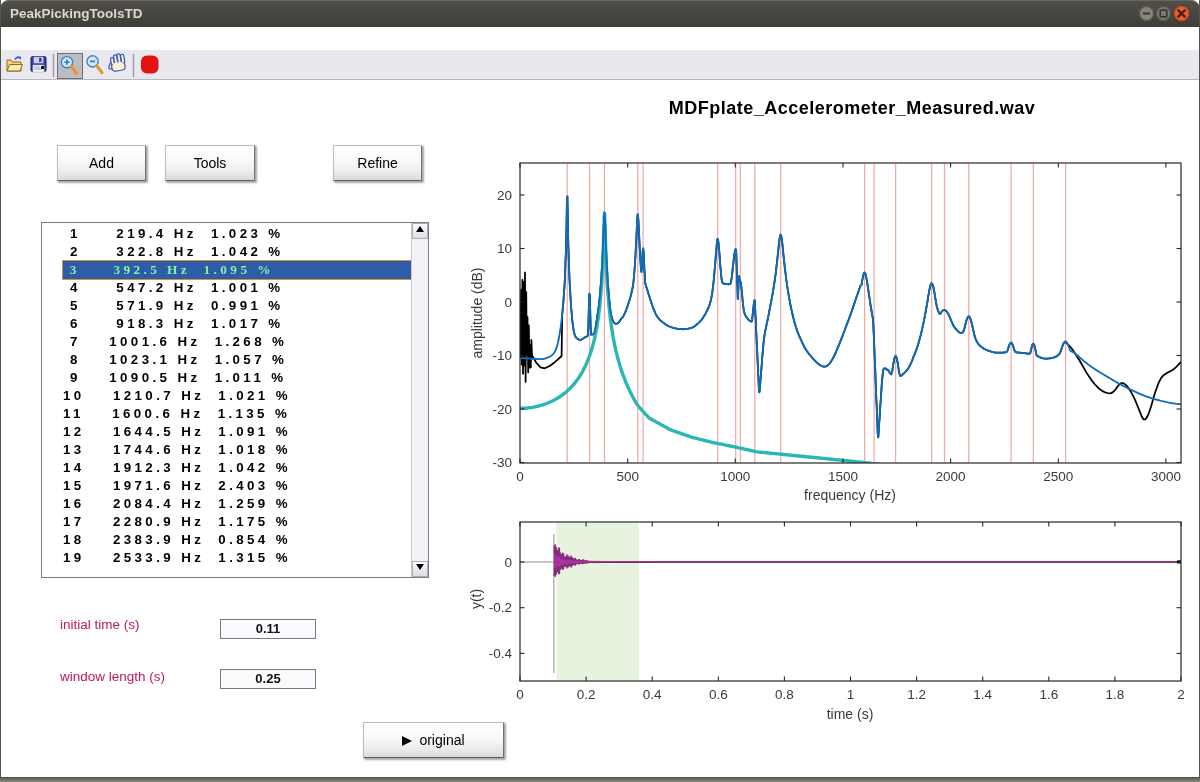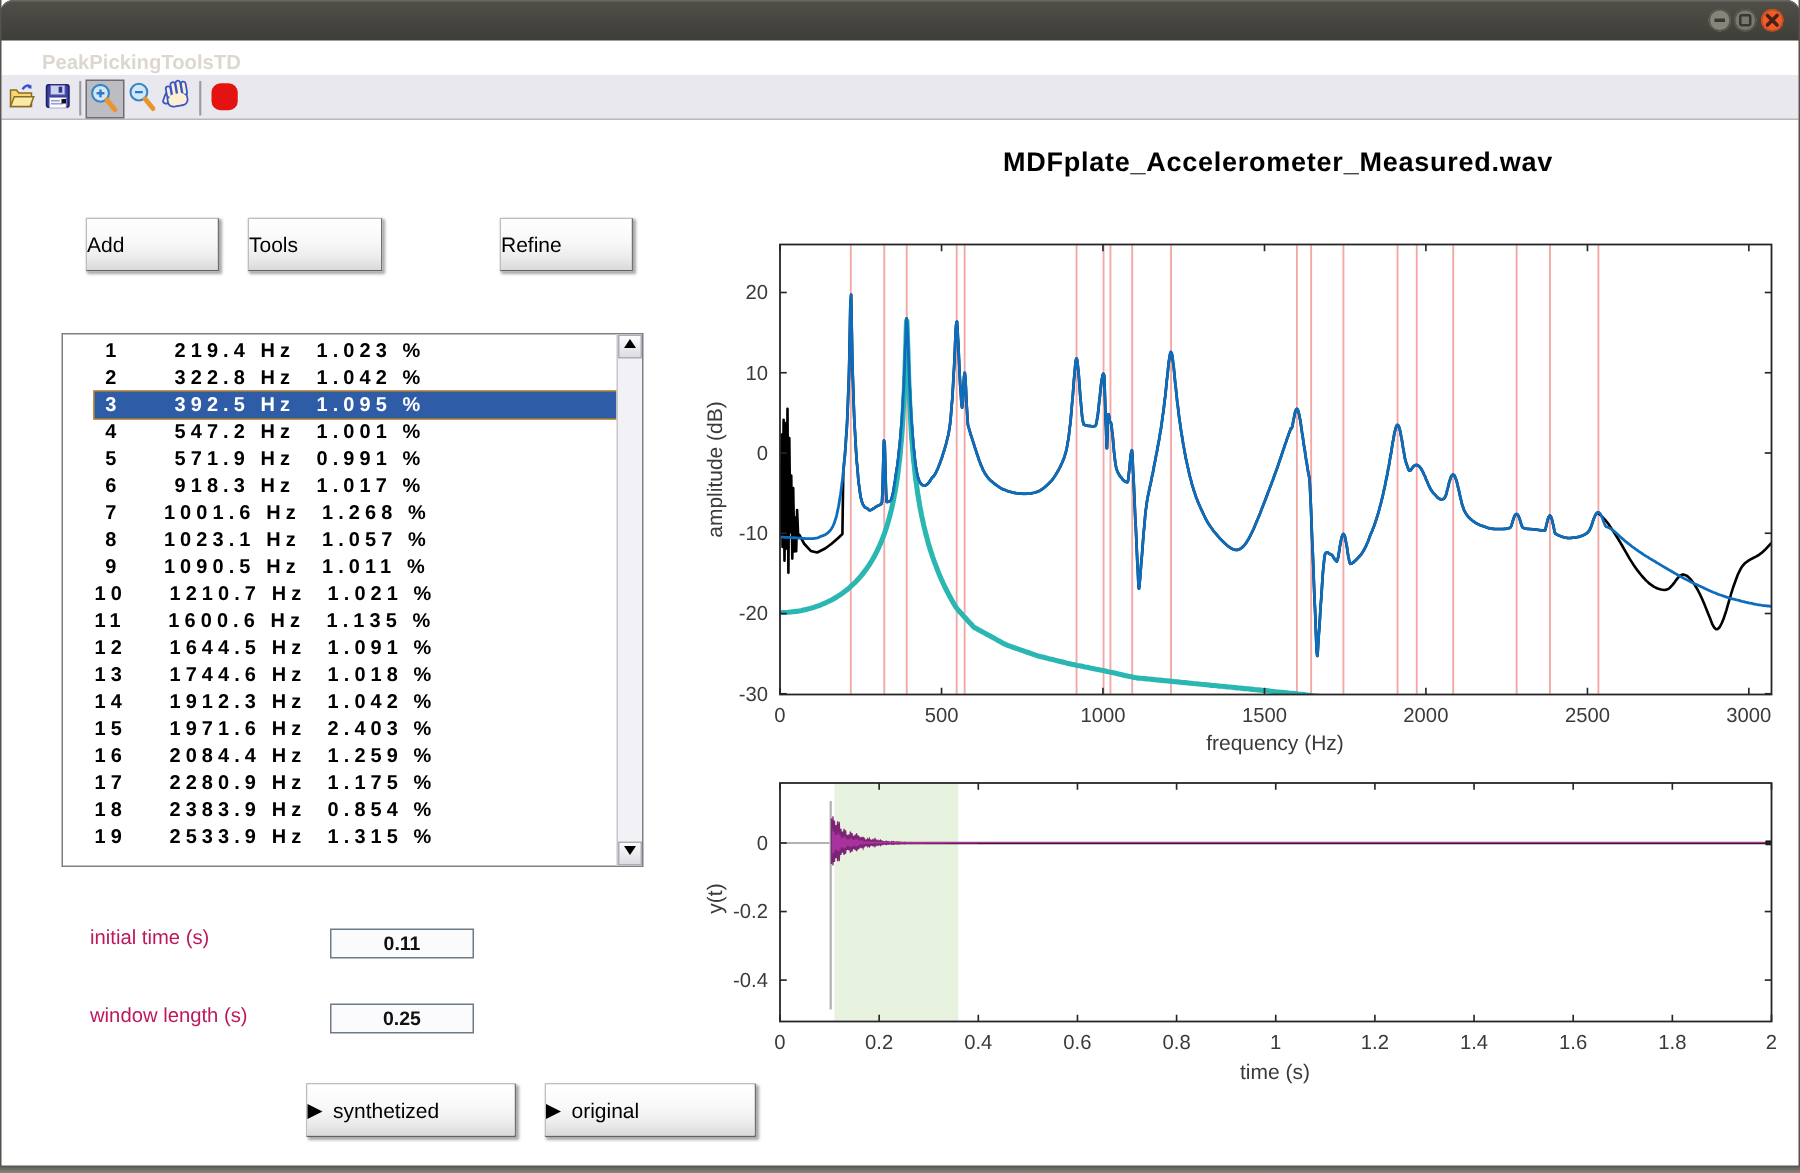--- a/index.html
+++ b/index.html
@@ -1,38 +1,38 @@
 <!DOCTYPE html>
 <html><head><meta charset="utf-8"><style>
 * { margin:0; padding:0; box-sizing:border-box; }
 html,body { width:1200px; height:782px; background:#fff; font-family:"Liberation Sans",sans-serif; overflow:hidden; }
 #win { position:absolute; left:0; top:0; width:1200px; height:782px; }
 #titlebar { position:absolute; left:0; top:0; width:1200px; height:27px;
   background:linear-gradient(#504f49,#46453f 55%,#3e3d37); border-radius:9px 9px 0 0;
   box-shadow:inset 0 1px 0 #67665f; }
-#title { position:absolute; left:28px; top:6px; font-size:13.5px; font-weight:bold; color:#dcd8d0; letter-spacing:0px;margin-top:28px; }
+#title { position:absolute; left:10px; top:6px; font-size:13.5px; font-weight:bold; color:#dcd8d0; letter-spacing:0px; }
 .wbtn { position:absolute; top:6px; width:15px; height:15px; border-radius:50%; }
 #bmin { left:1139px; background:#878479; box-shadow:inset 0 0 0 1px #55534c; }
 #bmax { left:1156px; background:#7b786f; box-shadow:inset 0 0 0 1px #55534c; }
 #bclose { left:1174px; background:#ef5e29; box-shadow:inset 0 0 0 1px #c74b1e; }
 .wbtn svg { position:absolute; left:0; top:0; }
 #menubar { position:absolute; left:1px; top:27px; width:1198px; height:22px; background:#eae9ee; border-bottom:1px solid #d8d7dc; }
 .mitem { position:absolute; top:4px; font-size:11.5px; font-weight:bold; color:#2a2a2a; letter-spacing:0.4px; }
 #toolbar { position:absolute; left:1px; top:50px; width:1198px; height:30px; background:#e9e8ee; border-bottom:1px solid #b9b8bf; }
 #canvas { position:absolute; left:1px; top:81px; width:1198px; height:696px; background:#ffffff; }
 #winborder { position:absolute; left:0; top:0; width:1200px; height:782px; border-left:1px solid #55534e; border-right:1px solid #55534e; pointer-events:none; }
 #botborder { position:absolute; left:0; top:777px; width:1200px; height:5px; background:linear-gradient(#55534e,#8a8881); }
-.btn { position:absolute; background:linear-gradient(#ffffff,#f8f8f8 45%,#ececec 75%,#d9d9d9); border:1px solid #bdbcc2; border-right-color:#717076; border-bottom-color:#616066; border-radius:1px; box-shadow:1.5px 1.5px 2px rgba(60,60,60,0.45); font-size:14px; color:#000; text-align:left; }
+.btn { position:absolute; background:linear-gradient(#ffffff,#f8f8f8 45%,#ececec 75%,#d9d9d9); border:1px solid #bdbcc2; border-right-color:#717076; border-bottom-color:#616066; border-radius:1px; box-shadow:1.5px 1.5px 2px rgba(60,60,60,0.45); font-size:14px; color:#000; text-align:center; }
 .btn span { position:relative; }
 .tri { display:inline-block; width:0; height:0; border-left:10px solid #000; border-top:5.5px solid transparent; border-bottom:5.5px solid transparent; margin-right:7px; vertical-align:-1px; }
 .utri { display:inline-block; width:0; height:0; border-bottom:6px solid #000; border-left:4px solid transparent; border-right:4px solid transparent; margin-bottom:2px; }
 .dtri { display:inline-block; width:0; height:0; border-top:6px solid #000; border-left:4px solid transparent; border-right:4px solid transparent; margin-bottom:2px; }
 #listbox { position:absolute; left:40px; top:141px; width:388px; height:356px; background:#fff; border:1px solid #7f7e84; overflow:hidden; }
 #lrows { position:absolute; left:0px; top:2px; width:369px; font-weight:bold; font-size:13.3px; line-height:18px; white-space:pre; letter-spacing:3.4px; color:#000; padding-left:21px; }
-#lrows .sel { background:#2e5ca6; color:#ffffff; box-shadow:0 0 0 1px #cf9433; }
+#lrows .sel { background:#2e5ca6; color:#86efac; box-shadow:0 0 0 1px #cf9433;font-family:Liberation Serif, serif; }
 #scrollbar { position:absolute; right:0; top:0; width:17px; height:354px; background:#f2f1f5; border-left:1px solid #c9c8cf; }
 .sbtn { position:absolute; left:0px; width:16px; height:16px; background:linear-gradient(#fcfcfd,#dddce2); border:1px solid #aeadb5; font-size:8px; color:#000; text-align:center; line-height:15px; }
 .field { position:absolute; width:96px; height:20px; background:#fbfbfd; border:1px solid #6f7b88; font-size:13px; font-weight:bold; color:#111; text-align:center; line-height:18px; }
 .lab { position:absolute; font-size:13.5px; color:#be185d; }
 svg text { font-family:"Liberation Sans",sans-serif; font-size:13.5px; fill:#3a3a3a; }
 svg .axlab { font-size:14px; fill:#3a3a3a; }
 svg .ptitle { font-size:18px; font-weight:bold; fill:#000; letter-spacing:0.5px; }
 </style></head>
 <body>
 <div id="win">
@@ -99,21 +99,20 @@
   </g>
   <line x1="132.5" y1="4" x2="132.5" y2="27" stroke="#9a99a1" stroke-width="1.4"></line>
   <rect x="140" y="5.5" width="17.5" height="18" rx="6" fill="#e41312"></rect>
 </svg>
 </div>
 <div id="canvas">
 
 <div class="btn" style="left:56px; top:64px; width:89px; height:36px; line-height:34px;">Add</div>
 <div class="btn" style="left:164px; top:64px; width:90px; height:36px; line-height:34px;">Tools</div>
 <div class="btn" style="left:332px; top:64px; width:89px; height:36px; line-height:34px;">Refine</div>
-<div class="btn" style="left:203px; top:641px; width:140px; height:36px; line-height:34px;"><span class="tri"></span>synthetized</div>
 <div class="btn" style="left:362px; top:641px; width:141px; height:36px; line-height:34px;"><span class="tri"></span>original</div>
 <div id="listbox">
 <div id="lrows"><div> 1     219.4 Hz  1.023 %</div><div> 2     322.8 Hz  1.042 %</div><div class="sel"> 3     392.5 Hz  1.095 %</div><div> 4     547.2 Hz  1.001 %</div><div> 5     571.9 Hz  0.991 %</div><div> 6     918.3 Hz  1.017 %</div><div> 7    1001.6 Hz  1.268 %</div><div> 8    1023.1 Hz  1.057 %</div><div> 9    1090.5 Hz  1.011 %</div><div>10    1210.7 Hz  1.021 %</div><div>11    1600.6 Hz  1.135 %</div><div>12    1644.5 Hz  1.091 %</div><div>13    1744.6 Hz  1.018 %</div><div>14    1912.3 Hz  1.042 %</div><div>15    1971.6 Hz  2.403 %</div><div>16    2084.4 Hz  1.259 %</div><div>17    2280.9 Hz  1.175 %</div><div>18    2383.9 Hz  0.854 %</div><div>19    2533.9 Hz  1.315 %</div></div>
 <div id="scrollbar">
 <div class="sbtn" style="top:0px"><span class="utri"></span></div>
 <div class="sbtn" style="bottom:0px"><span class="dtri"></span></div>
 </div>
 </div>
 <div class="lab" style="left:59px; top:536px;">initial time (s)</div>
 <div class="field" style="left:219px; top:538px;">0.11</div>

